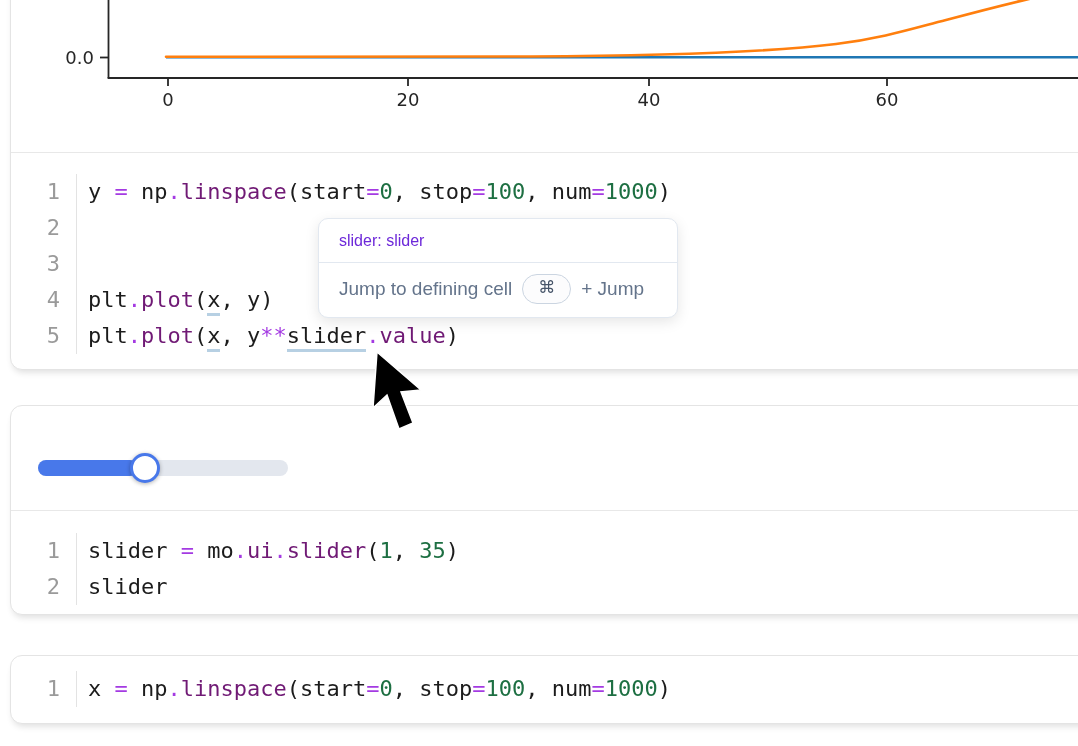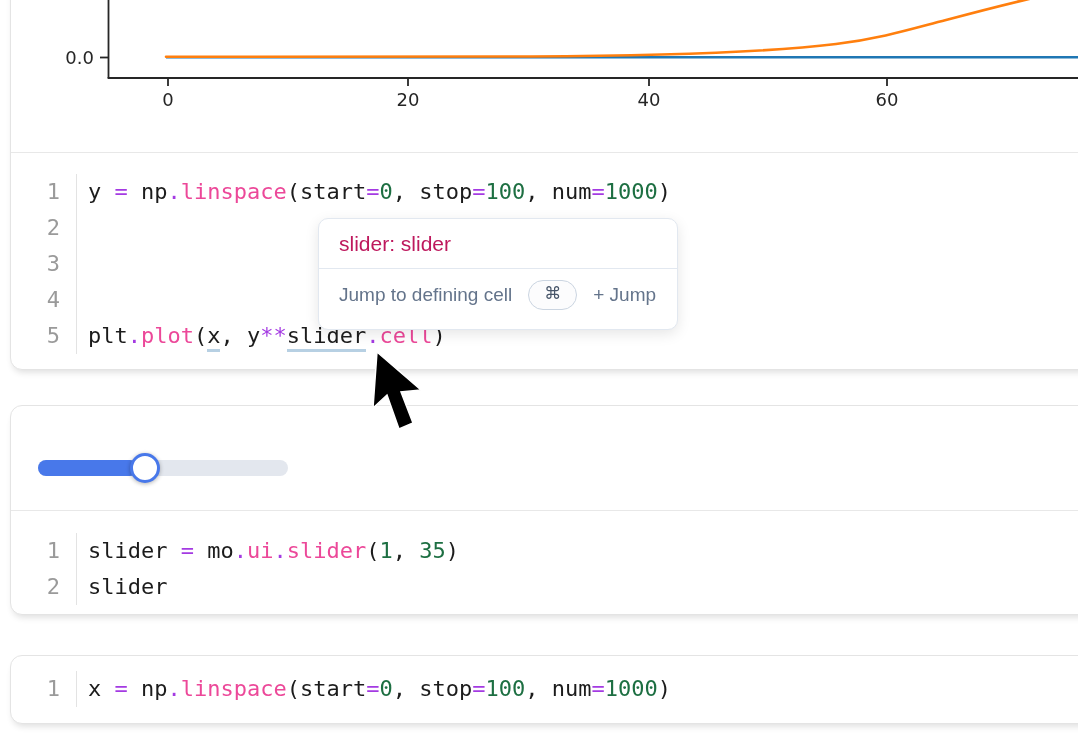--- a/index.html
+++ b/index.html
@@ -13,41 +13,41 @@
   .cell-divider{position:absolute;left:0;right:0;height:0;border-top:1px solid #e8e8e8;}
 
   
   .code{position:absolute;left:0;right:0;font-family:"DejaVu Sans Mono","Liberation Mono",monospace;
         font-size:22px;color:#1c1c1c;}
   .code-line{display:flex;line-height:36px;}
   .ln{flex:0 0 66px;box-sizing:border-box;width:66px;text-align:right;padding-right:16px;
       border-right:1px solid #e3e3e3;color:#9a9a9a;user-select:none;}
   .lc{padding-left:11px;white-space:pre;min-height:36px;}
   .tok-op{color:#a43ae2;}
-  .tok-fn{color:#ec4899;}
+  .tok-fn{color:#701a75;}
   .tok-num{color:#1d6f42;}
   .tok-ref{border-bottom:3px solid #b7d0e3;padding-bottom:1px;}
 
   
   .plot-area{position:absolute;left:0;top:29px;width:1078px;height:130px;}
   .plot-area svg{display:block;}
   .axis-label{font-family:"DejaVu Sans","Liberation Sans",sans-serif;font-size:18px;fill:#262626;}
 
   
   .cell1{top:-30px;height:398px;}
   .cell1 .cell-divider{top:181px;}
   .cell1 .code{top:182px;padding-top:21px;}
 
   
   .tooltip{position:absolute;left:318px;top:218px;width:358px;background:#fff;
            border:1px solid #e2e8f0;border-radius:10px;z-index:30;
            box-shadow:0 4px 14px rgba(0,0,0,0.10);}
-  .tooltip-title{padding:13px 20px 12px 20px;font-size:21px;color:#be185d;}
+  .tooltip-title{padding:13px 20px 12px 20px;font-size:16px;color:#6d28d9;}
   .tooltip-sep{border-top:1px solid #e2e8f0;}
-  .tooltip-action{display:flex;align-items:center;gap:16px;padding:11px 20px 19px 20px;
+  .tooltip-action{display:flex;align-items:center;gap:10px;padding:11px 20px 13px 20px;
                   font-size:19px;color:#64748b;}
   .kbd{display:inline-block;border:1.5px solid #cbd5e1;border-radius:15px;background:#fcfcfd;
        padding:1px 15px 3px 15px;color:#475569;font-size:17px;line-height:24px;}
 
   
   .cursor{position:absolute;left:368px;top:350px;z-index:40;pointer-events:none;}
 
   
   .cell2{top:405px;height:208px;}
   .cell2 .cell-divider{top:104px;}
@@ -101,24 +101,25 @@
         <div class="code-line">
           <span class="ln">2</span>
           <span class="lc"></span>
         </div>
         <div class="code-line">
           <span class="ln">3</span>
           <span class="lc"></span>
         </div>
         <div class="code-line">
           <span class="ln">4</span>
+          <span class="lc"><span>plt</span><span class="tok-op">.</span><span class="tok-fn">plot</span><span>(</span><span class="tok-ref">x</span><span>, y)</span></span>
         </div>
         <div class="code-line">
           <span class="ln">5</span>
-          <span class="lc"><span>plt</span><span class="tok-op">.</span><span class="tok-fn">plot</span><span>(</span><span class="tok-ref">x</span><span>, y</span><span class="tok-op">**</span><span class="tok-ref">slider</span><span class="tok-op">.</span><span class="tok-fn">cell</span><span>)</span></span>
+          <span class="lc"><span>plt</span><span class="tok-op">.</span><span class="tok-fn">plot</span><span>(</span><span class="tok-ref">x</span><span>, y</span><span class="tok-op">**</span><span class="tok-ref">slider</span><span class="tok-op">.</span><span class="tok-fn">value</span><span>)</span></span>
         </div>
       </div>
   </section>
 
   <div class="tooltip">
     <div class="tooltip-title">slider: slider</div>
     <div class="tooltip-sep"></div>
     <div class="tooltip-action">
       <span>Jump to defining cell</span>
       <span class="kbd">⌘</span>

